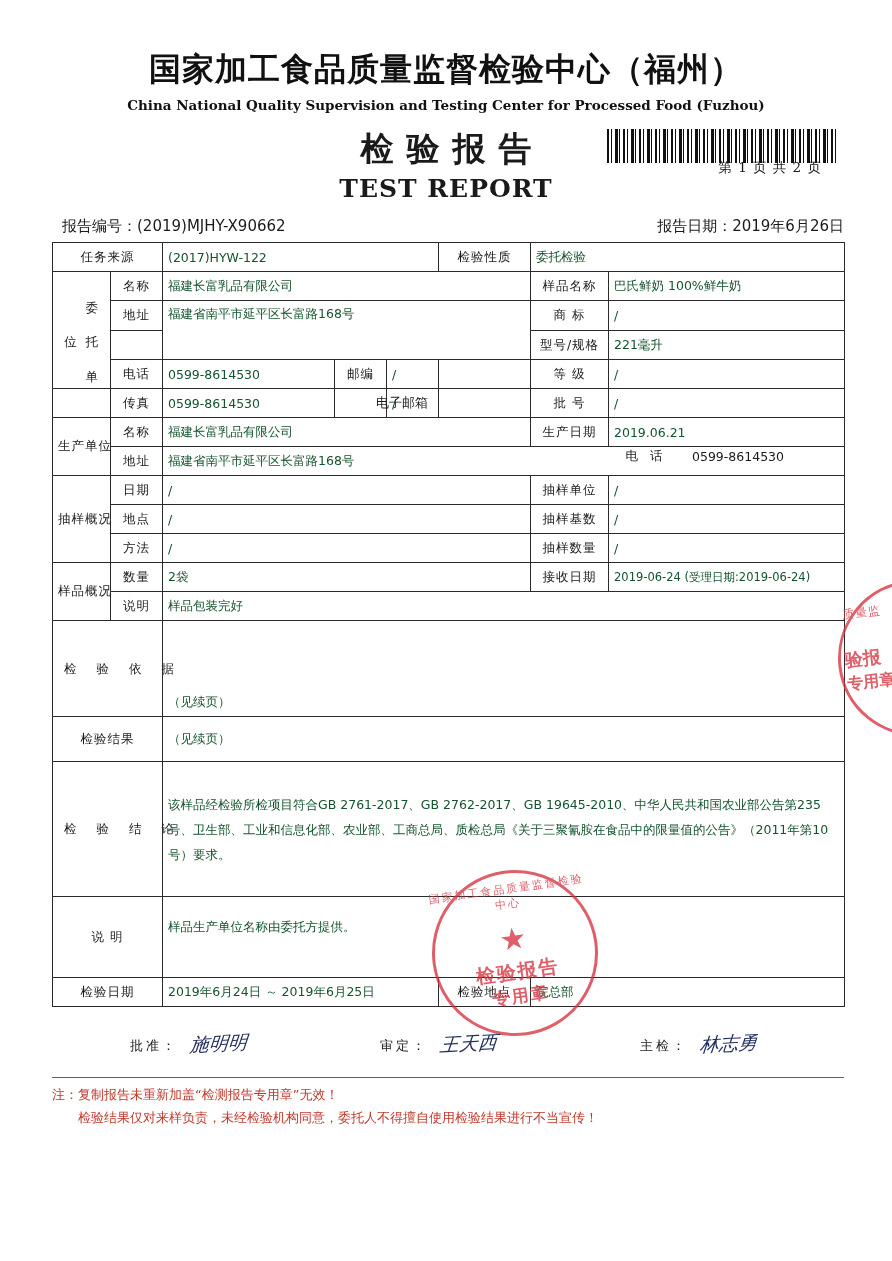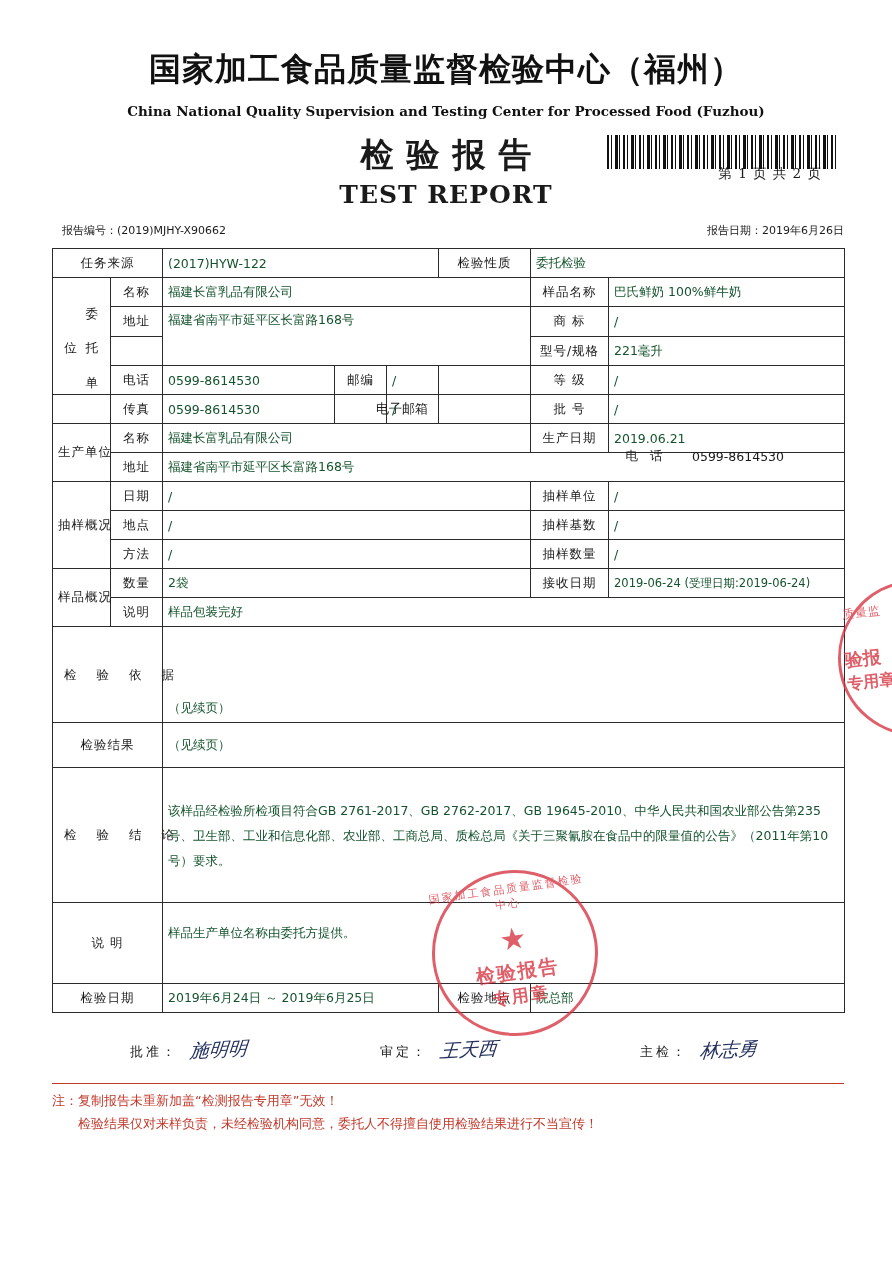--- a/index.html
+++ b/index.html
@@ -31,21 +31,21 @@
     font-family: "DejaVu Serif", "Liberation Serif", serif;
     font-size: 32px;
     font-weight: bold;
     letter-spacing: 1px;
     color: #111;
   }
   .org-en {
     font-family: "DejaVu Serif", "Liberation Serif", serif;
     font-size: 13.5px;
     font-weight: bold;
-    margin-top: 11px;
+    margin-top: 5px;
     color: #111;
   }
   .title-row {
     position: relative;
     margin-top: 14px;
     height: 74px;
   }
   .title-cn {
     font-family: "DejaVu Serif", "Liberation Serif", serif;
     font-size: 33px;
@@ -79,21 +79,21 @@
     font-family: "DejaVu Serif", "Liberation Serif", serif;
     font-size: 13.5px;
     letter-spacing: 1px;
   }
 
   
   .meta-line {
     position: relative;
     margin: 16px 48px 5px 52px;
     height: 20px;
-    font-size: 11px;
+    font-size: 15px;
   }
   .meta-left { position: absolute; left: 10px; top: 0; }
   .meta-right { position: absolute; right: 0; top: 0; }
 
   
   table.main {
     border-collapse: collapse;
     margin: 0 48px 0 52px;
     width: 792px;
     table-layout: fixed;

